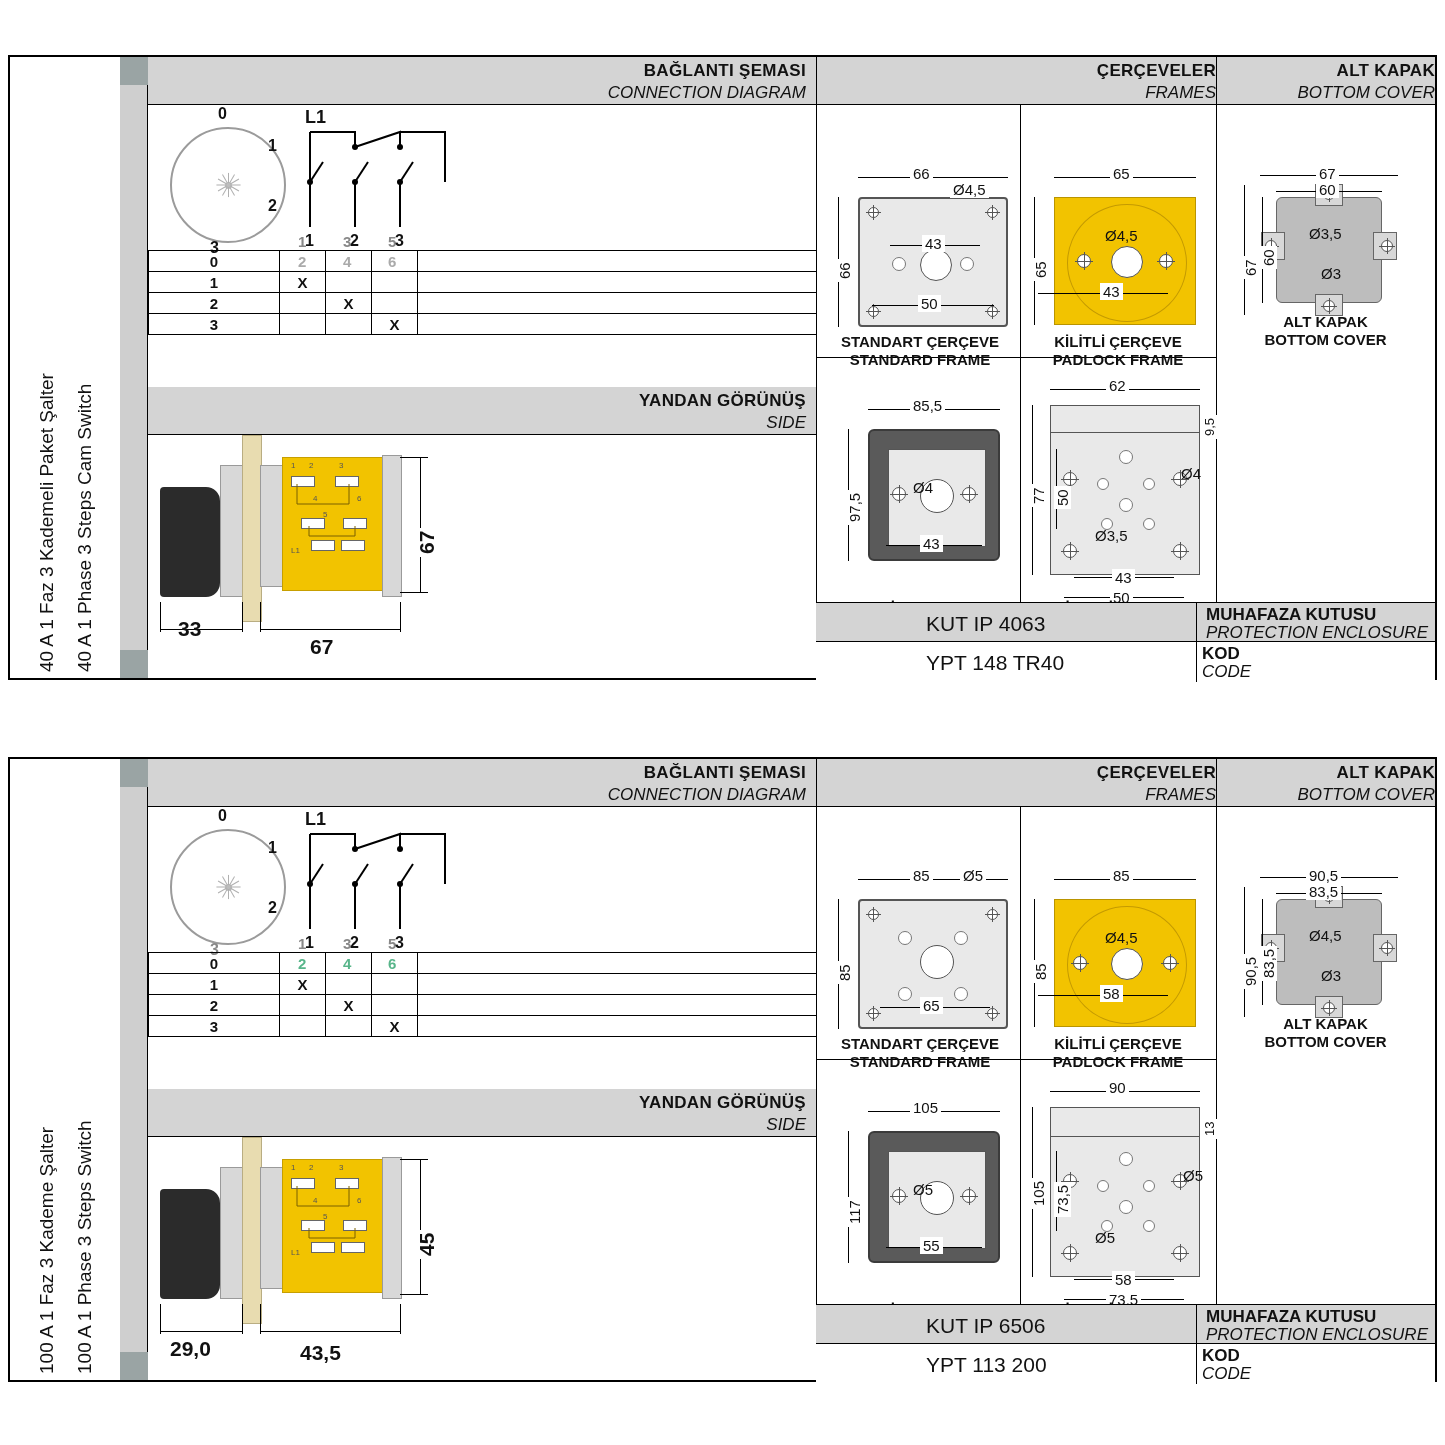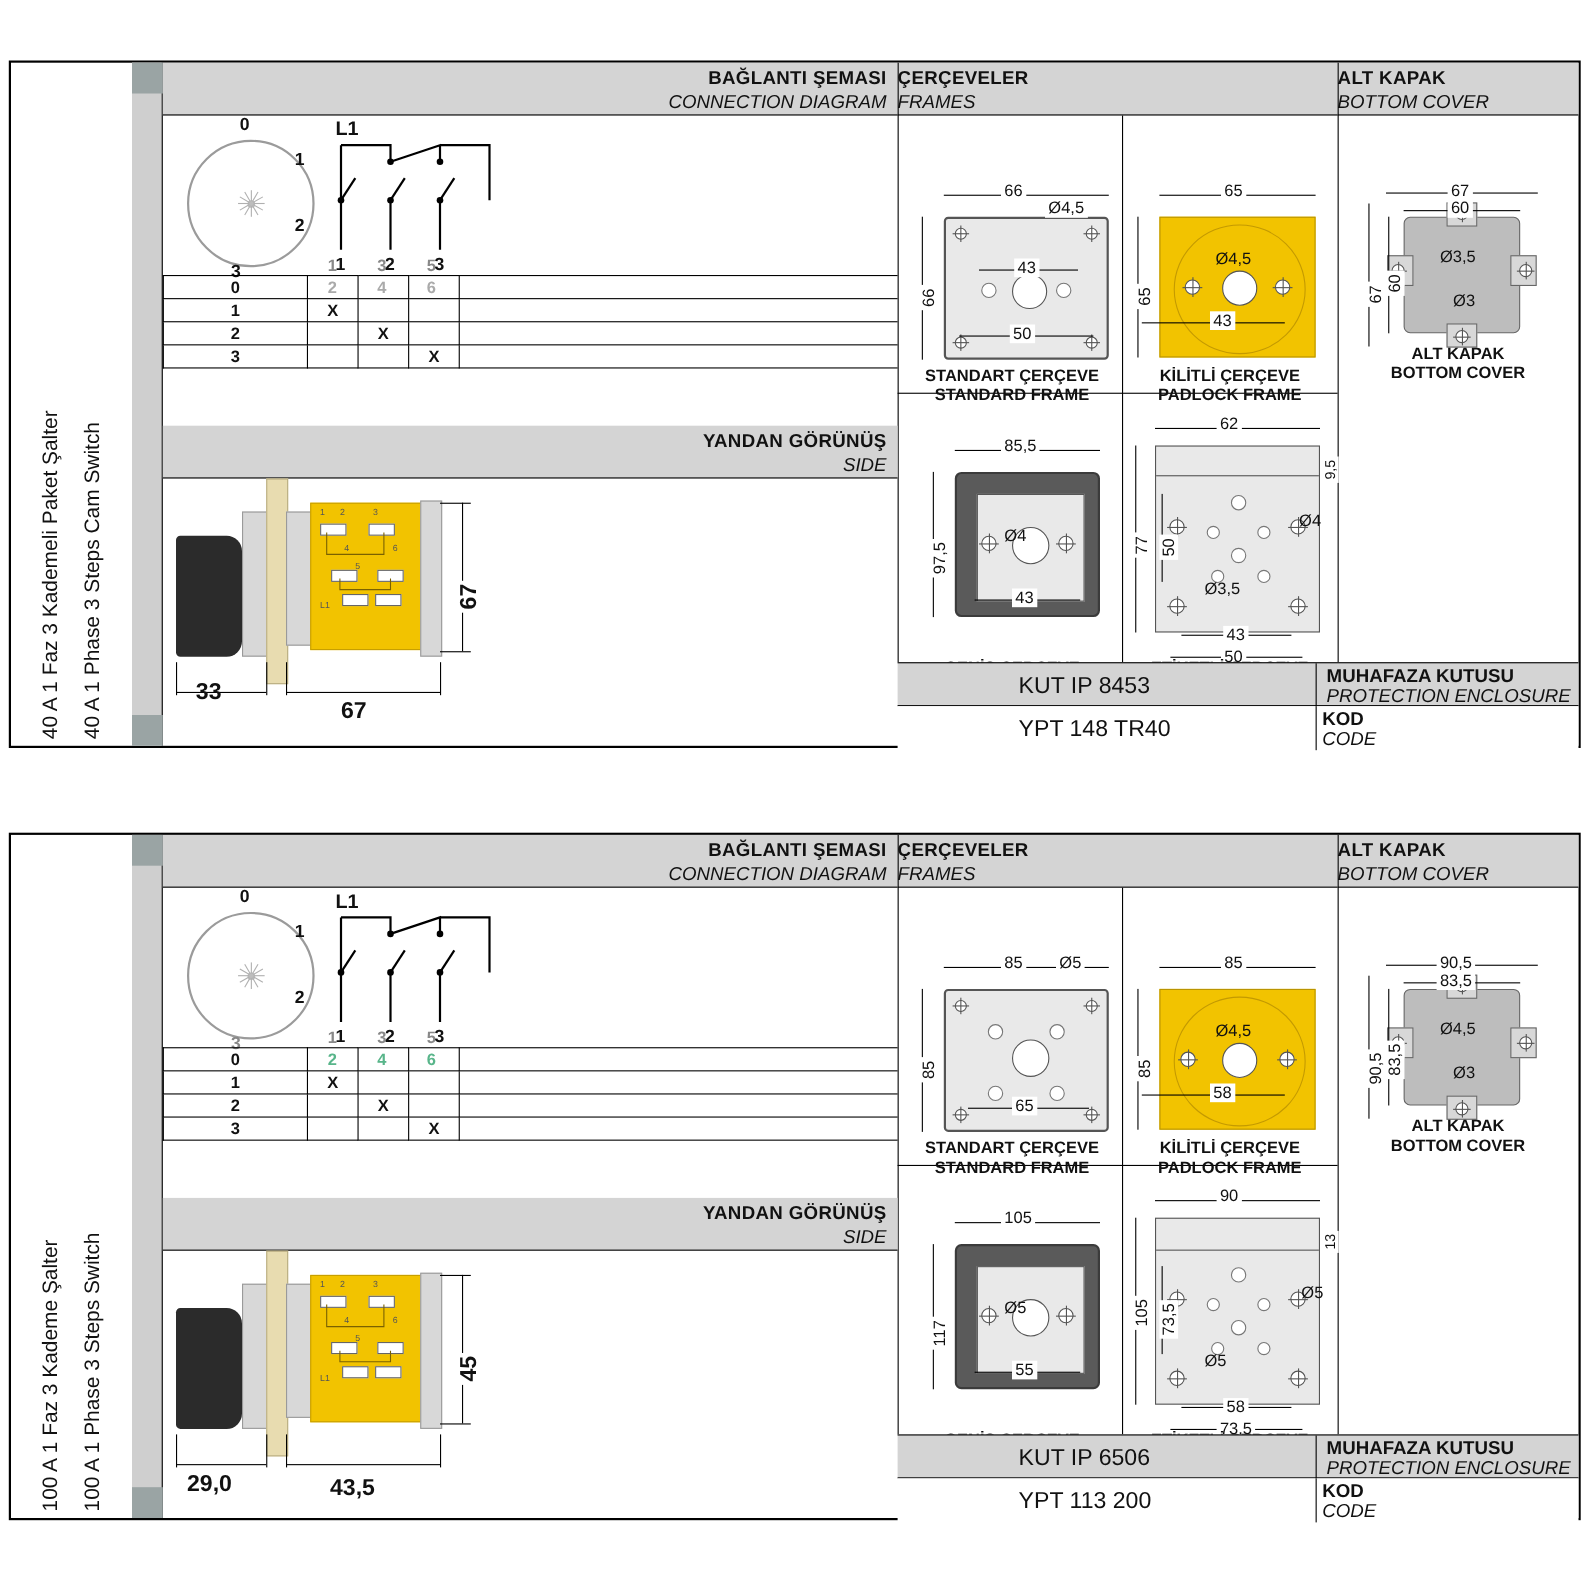--- a/index.html
+++ b/index.html
@@ -15,21 +15,21 @@
   .vtext.a{transform:rotate(-90deg);}
   .graybar{position:absolute;left:110px;top:0;width:28px;height:100%;background:#cfcfcf;border-right:1px solid #000;box-sizing:border-box;}
   .graybar .cap{position:absolute;left:0;width:28px;height:28px;background:#9aa4a4;}
   .graybar .cap.t{top:0;}
   .graybar .cap.b{bottom:0;}
 
   
   .hdr{position:absolute;background:#d4d4d4;border-bottom:1px solid #000;box-sizing:border-box;}
   .hdr .t1{position:absolute;right:10px;top:4px;font-weight:bold;font-size:17px;letter-spacing:.3px;}
   .hdr .t2{position:absolute;right:10px;top:26px;font-style:italic;font-size:17px;}
-  .hdr.ctr .t1,.hdr.ctr .t2{right:auto;left:0;width:100%;text-align:left;}
+  .hdr.ctr .t1,.hdr.ctr .t2{right:auto;left:0;width:100%;text-align:right;}
 
   .vline{position:absolute;width:0;border-left:1px solid #000;}
   .hline{position:absolute;height:0;border-top:1px solid #000;}
 
   .lbl{position:absolute;font-size:15px;}
   .lbl.b{font-weight:bold;}
   .cap2{position:absolute;width:100%;text-align:center;font-size:15px;font-weight:bold;line-height:18px;}
 
   .dial{position:absolute;border:2px solid #9b9b9b;border-radius:50%;background:#fff;}
   .dial .dot{position:absolute;left:50%;top:50%;width:7px;height:7px;margin:-3.5px 0 0 -3.5px;border-radius:50%;background:#bdbdbd;}
@@ -341,21 +341,21 @@
     <div class="dimtxt v" style="left:1250px;top:212px;">60</div>
     <div class="dimtxt" style="left:1296px;top:168px;background:none;">Ø3,5</div>
     <div class="dimtxt" style="left:1308px;top:208px;background:none;">Ø3</div>
     <div class="cap2" style="left:1206px;top:256px;width:219px;">
       <span>ALT KAPAK</span><br>
       <span>BOTTOM COVER</span>
     </div>
 
     <div class="codebar" style="left:806px;top:545px;width:619px;height:40px;background:#d4d4d4;border-top:1px solid #000;border-bottom:1px solid #000;">
       <div class="vline" style="left:380px;top:0;height:40px;"></div>
-      <div class="kut" style="left:110px;top:9px;">KUT IP 8453</div>
+      <div class="kut" style="left:110px;top:9px;">KUT IP 4063</div>
       <div class="mk" style="left:390px;top:2px;">MUHAFAZA KUTUSU</div>
       <div class="mki" style="left:390px;top:20px;">PROTECTION ENCLOSURE</div>
     </div>
     <div class="codebar" style="left:806px;top:585px;width:619px;height:40px;background:#fff;">
       <div class="vline" style="left:380px;top:0;height:40px;"></div>
       <div class="kut" style="left:110px;top:9px;">YPT 148 TR40</div>
       <div class="mk" style="left:386px;top:2px;">KOD</div>
       <div class="mki" style="left:386px;top:20px;">CODE</div>
     </div>
   </div>

